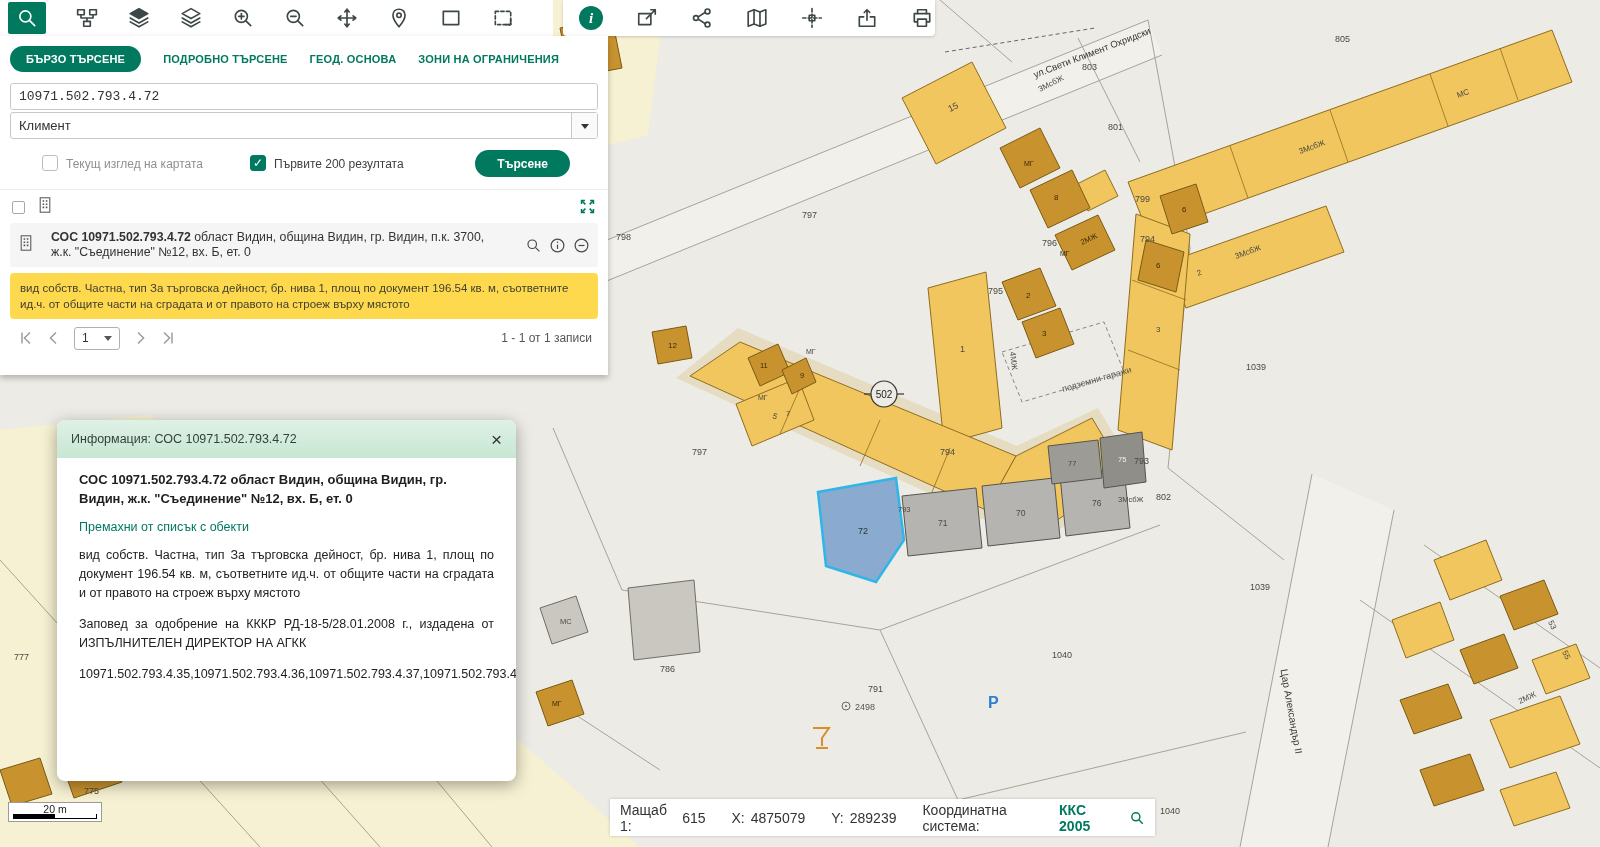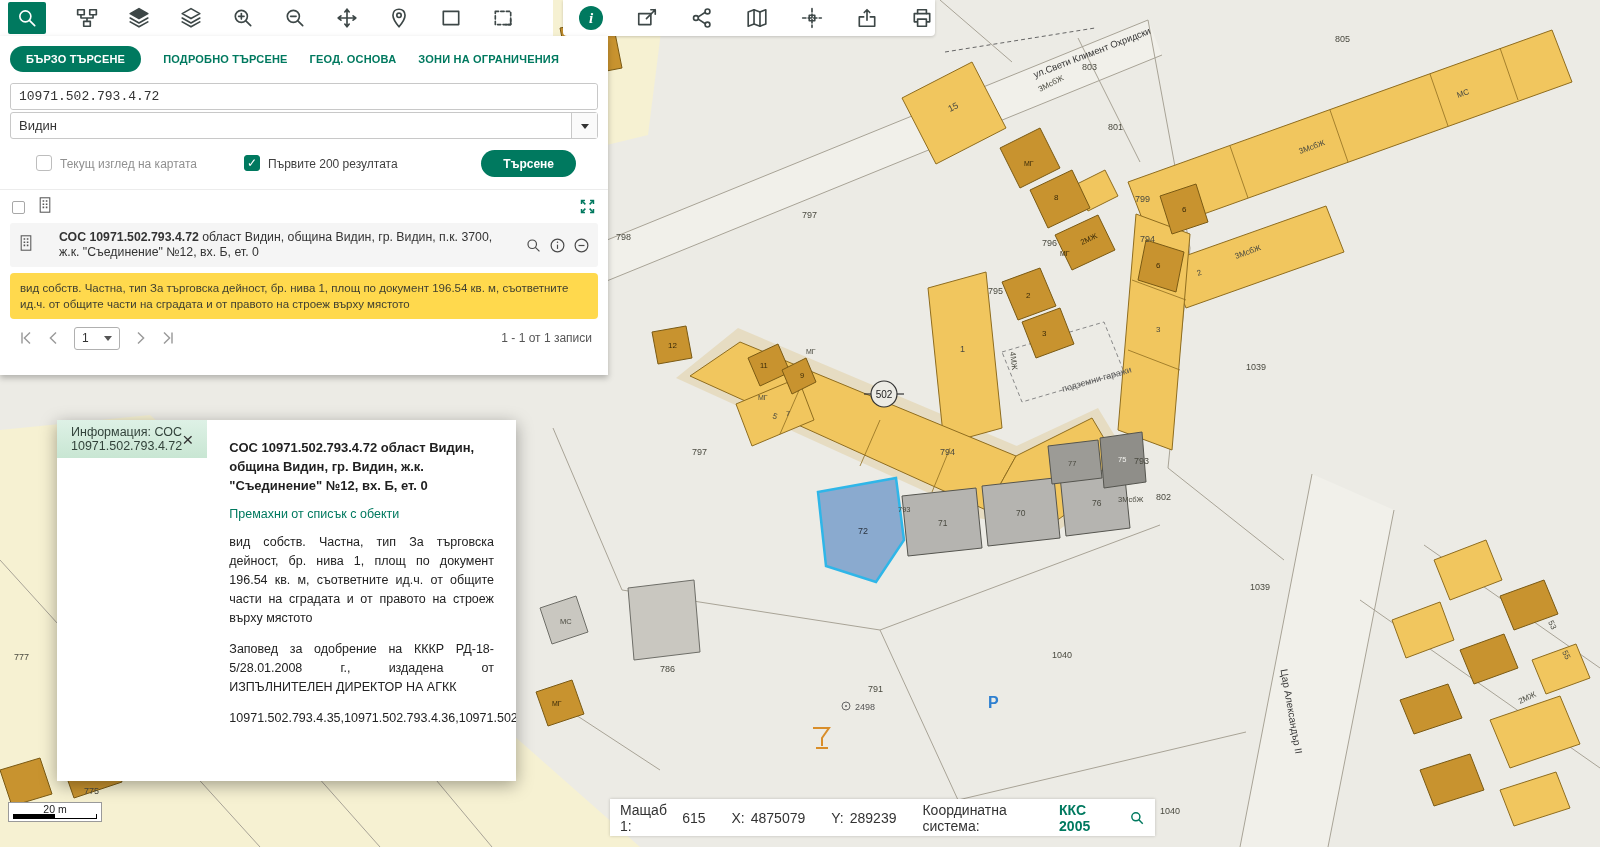--- a/index.html
+++ b/index.html
@@ -23,50 +23,50 @@
   .panel {position:absolute;left:0;top:36px;width:608px;height:339px;background:#fff;box-shadow:0 3px 6px rgba(0,0,0,.25)}
   .tabs {display:flex;align-items:center;gap:22px;padding:10px 0 0 10px;height:36px}
   .tab {font-size:11px;font-weight:bold;color:#00795f;letter-spacing:.2px;cursor:pointer;white-space:nowrap}
   .tab.active {background:#00795f;color:#fff;padding:7px 16px;border-radius:16px}
   .query-wrap {margin:11px 10px 0;height:27px;border:1px solid #c8c8c8;border-radius:3px;display:flex;align-items:center}
   .query-wrap input {border:none;outline:none;width:100%;height:100%;padding:0 8px;font-size:13px;color:#333;font-family:Liberation Mono, monospace;border-radius:3px}
   .geo-label {margin:7px 12px 0;font-size:11px;color:#828282;height:13px}
   .select {margin:2px 10px 0;height:27px;border:1px solid #c8c8c8;border-radius:3px;display:flex;align-items:center;justify-content:space-between;padding-left:8px;font-size:13px;color:#333;cursor:pointer}
   .select .dd {width:26px;height:25px;border-left:1px solid #c8c8c8;display:flex;align-items:center;justify-content:center;background:#fafafa}
   .select .dd::after {content:"";border:4px solid transparent;border-top:5px solid #333;margin-top:5px}
-  .controls {position:relative;margin:11px 12px 0;height:27px}
+  .controls {position:relative;margin:11px 18px 0;height:27px}
   .checkbox {width:16px;height:16px;border:1px solid #bdbdbd;border-radius:3px;background:#fff;cursor:pointer}
   .checkbox.checked {background:#00795f;border-color:#00795f;color:#fff;font-size:12px;line-height:14px;text-align:center}
   .cb1 {position:absolute;left:24px;top:5px}
   .cl1 {position:absolute;left:48px;top:7px;font-size:12px;color:#909090}
   .cb2 {position:absolute;left:232px;top:5px}
   .cl2 {position:absolute;left:256px;top:7px;font-size:12px;color:#404040}
   .btn-search {position:absolute;right:20px;top:0;height:27px;padding:0 22px;background:#00795f;color:#fff;border:none;border-radius:15px;font-size:12px;font-weight:bold;font-family:"Liberation Sans",sans-serif;cursor:pointer}
   .divider {margin-top:12px;border-top:1px solid #ececec}
   .results-bar {position:relative;margin:7px 10px 0;height:20px;display:flex;align-items:center;gap:12px}
   .cb-small {width:13px;height:13px;border:1px solid #a8a8a8;border-radius:2px;background:#fff;margin-left:2px}
   .expand {position:absolute;right:2px;top:1px}
   .expand svg {stroke:#00795f;fill:none;stroke-width:1.8}
-  .result-card {margin:6px 10px 0;height:44px;background:#f5f5f5;border-radius:3px;display:flex;align-items:center;padding:4px 8px;gap:25px}
+  .result-card {margin:6px 10px 0;height:44px;background:#f5f5f5;border-radius:3px;display:flex;align-items:center;padding:4px 8px;gap:17px}
   .result-text {flex:1;font-size:12.3px;color:#333;line-height:15.5px}
   .result-icons {display:flex;gap:7px;align-items:center}
   .result-icons svg {stroke:#4a4a4a;fill:none;stroke-width:1.4;cursor:pointer}
   .bldg svg {stroke:#555;fill:none;stroke-width:1.3}
   .highlight {margin:6px 10px 0;height:46px;background:#FFD94D;border-radius:4px;padding:7px 10px;font-size:11.5px;color:#3f3f30;line-height:16px}
   .pagination {position:relative;margin:7px 10px 0;height:24px;display:flex;align-items:center;gap:12px;padding-left:8px}
   .pagination svg {stroke:#9a9a9a;fill:none;stroke-width:1.8;cursor:pointer}
   .page-box {width:46px;height:23px;border:1px solid #b0b0b0;border-radius:3px;display:flex;align-items:center;justify-content:space-between;padding:0 7px;font-size:12px;color:#333;cursor:pointer}
   .page-box .chev {border:4px solid transparent;border-top:5px solid #555;margin-top:5px}
   .count {position:absolute;right:6px;top:5px;font-size:12px;color:#555}
 
   
-  .popup {position:absolute;left:57px;top:420px;width:459px;height:361px;background:#fff;box-shadow:0 4px 16px rgba(0,0,0,.35);border-radius:0;display:flex;flex-direction:row;overflow:hidden}
+  .popup {position:absolute;left:57px;top:420px;width:459px;height:361px;background:#fff;box-shadow:0 4px 16px rgba(0,0,0,.35);border-radius:8px;display:flex;flex-direction:column;overflow:hidden}
   .popup-header {height:38px;flex:0 0 38px;background:linear-gradient(#def1e6,#c8e6d3);display:flex;align-items:center;justify-content:space-between;padding:0 14px;font-size:12.5px;color:#32423a}
   .popup-close {font-size:19px;color:#333;cursor:pointer;line-height:1}
-  .popup-body {flex:1;padding:18px 22px;overflow:hidden}
+  .popup-body {flex:1;padding:12px 22px;overflow:hidden}
   .popup-title {font-size:13px;font-weight:bold;color:#1f1f1f;line-height:19px}
   .popup-link {margin-top:12px;font-size:12.5px;color:#00795f;cursor:pointer}
   .popup-para {margin-top:12px;font-size:12.5px;color:#222;line-height:19px;text-align:justify}
   .popup-section {margin-top:13px;padding-top:10px;border-top:1px solid #e0e0e0;font-size:13px;font-weight:bold;color:#1f1f1f}
 
   
   .statusbar {position:absolute;left:610px;top:799px;width:545px;height:37px;background:#fff;display:flex;align-items:center;padding:0 10px;font-size:14px;color:#333;box-shadow:0 0 3px rgba(0,0,0,.2)}
   .statusbar .val {margin-left:6px}
   .statusbar .gap {margin-right:26px}
   .statusbar .crs {color:#00795f;font-weight:bold}
@@ -390,21 +390,21 @@
       <div class="tab">ГЕОД. ОСНОВА</div>
       <div class="tab">ЗОНИ НА ОГРАНИЧЕНИЯ</div>
     </div>
 
     <div class="query-wrap">
       <input value="10971.502.793.4.72" style="">
     </div>
 
 
     <div class="select">
-      <span>Видин</span>
+      <span>Климент</span>
       <span class="dd"></span>
     </div>
 
     <div class="controls">
       <div class="checkbox cb1"></div>
       <span class="cl1">Текущ изглед на картата</span>
       <div class="checkbox checked cb2">✓</div>
       <span class="cl2">Първите 200 резултата</span>
       <button class="btn-search">Търсене</button>
     </div>

